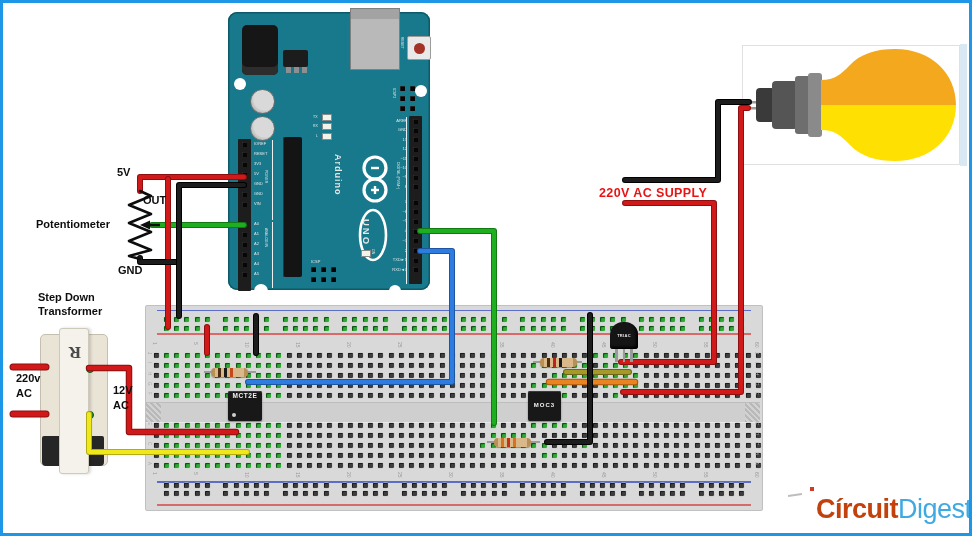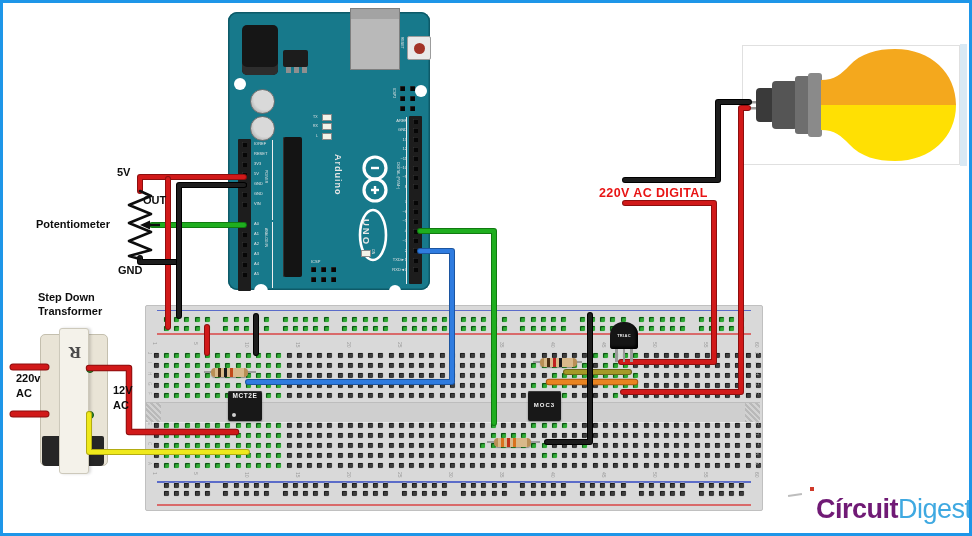--- a/index.html
+++ b/index.html
@@ -1195,22 +1195,22 @@
   <div class="abs lbl" style="left:117px;top:166px;">5V</div>
   <div class="abs lbl" style="left:143px;top:194px;">OUT</div>
   <div class="abs lbl" style="left:36px;top:218px;">Potentiometer</div>
   <div class="abs lbl" style="left:118px;top:264px;">GND</div>
   <div class="abs lbl" style="left:38px;top:291px;">Step Down</div>
   <div class="abs lbl" style="left:38px;top:305px;">Transformer</div>
   <div class="abs lbl" style="left:16px;top:372px;">220v</div>
   <div class="abs lbl" style="left:16px;top:387px;">AC</div>
   <div class="abs lbl" style="left:113px;top:384px;">12V</div>
   <div class="abs lbl" style="left:113px;top:399px;">AC</div>
-  <div class="abs red-lbl" style="left:599px;top:186px;">220V AC DIGITAL</div>
+  <div class="abs red-lbl" style="left:599px;top:186px;">220V AC SUPPLY</div>
 
   <div class="abs" id="logo">
-    <span class="p1" style="color: #701a75;">Círcuit</span><span class="p2" style="color: rgb(63, 169, 225);">Digest</span>
+    <span class="p1" style="color: #c2410c;">Círcuit</span><span class="p2" style="color: rgb(63, 169, 225);">Digest</span>
   </div>
   <div class="abs artifact" style="left:810px;top:487px;width:4px;height:4px;background:#d03a2a;"></div>
   <div class="abs artifact" style="left:788px;top:494px;width:14px;height:2px;background:#bdbdbd;transform:rotate(-8deg);"></div>
 
   <div class="abs" id="frame" style="border-color: rgb(30, 150, 232);"></div>
 </div>
 
 </body></html>

